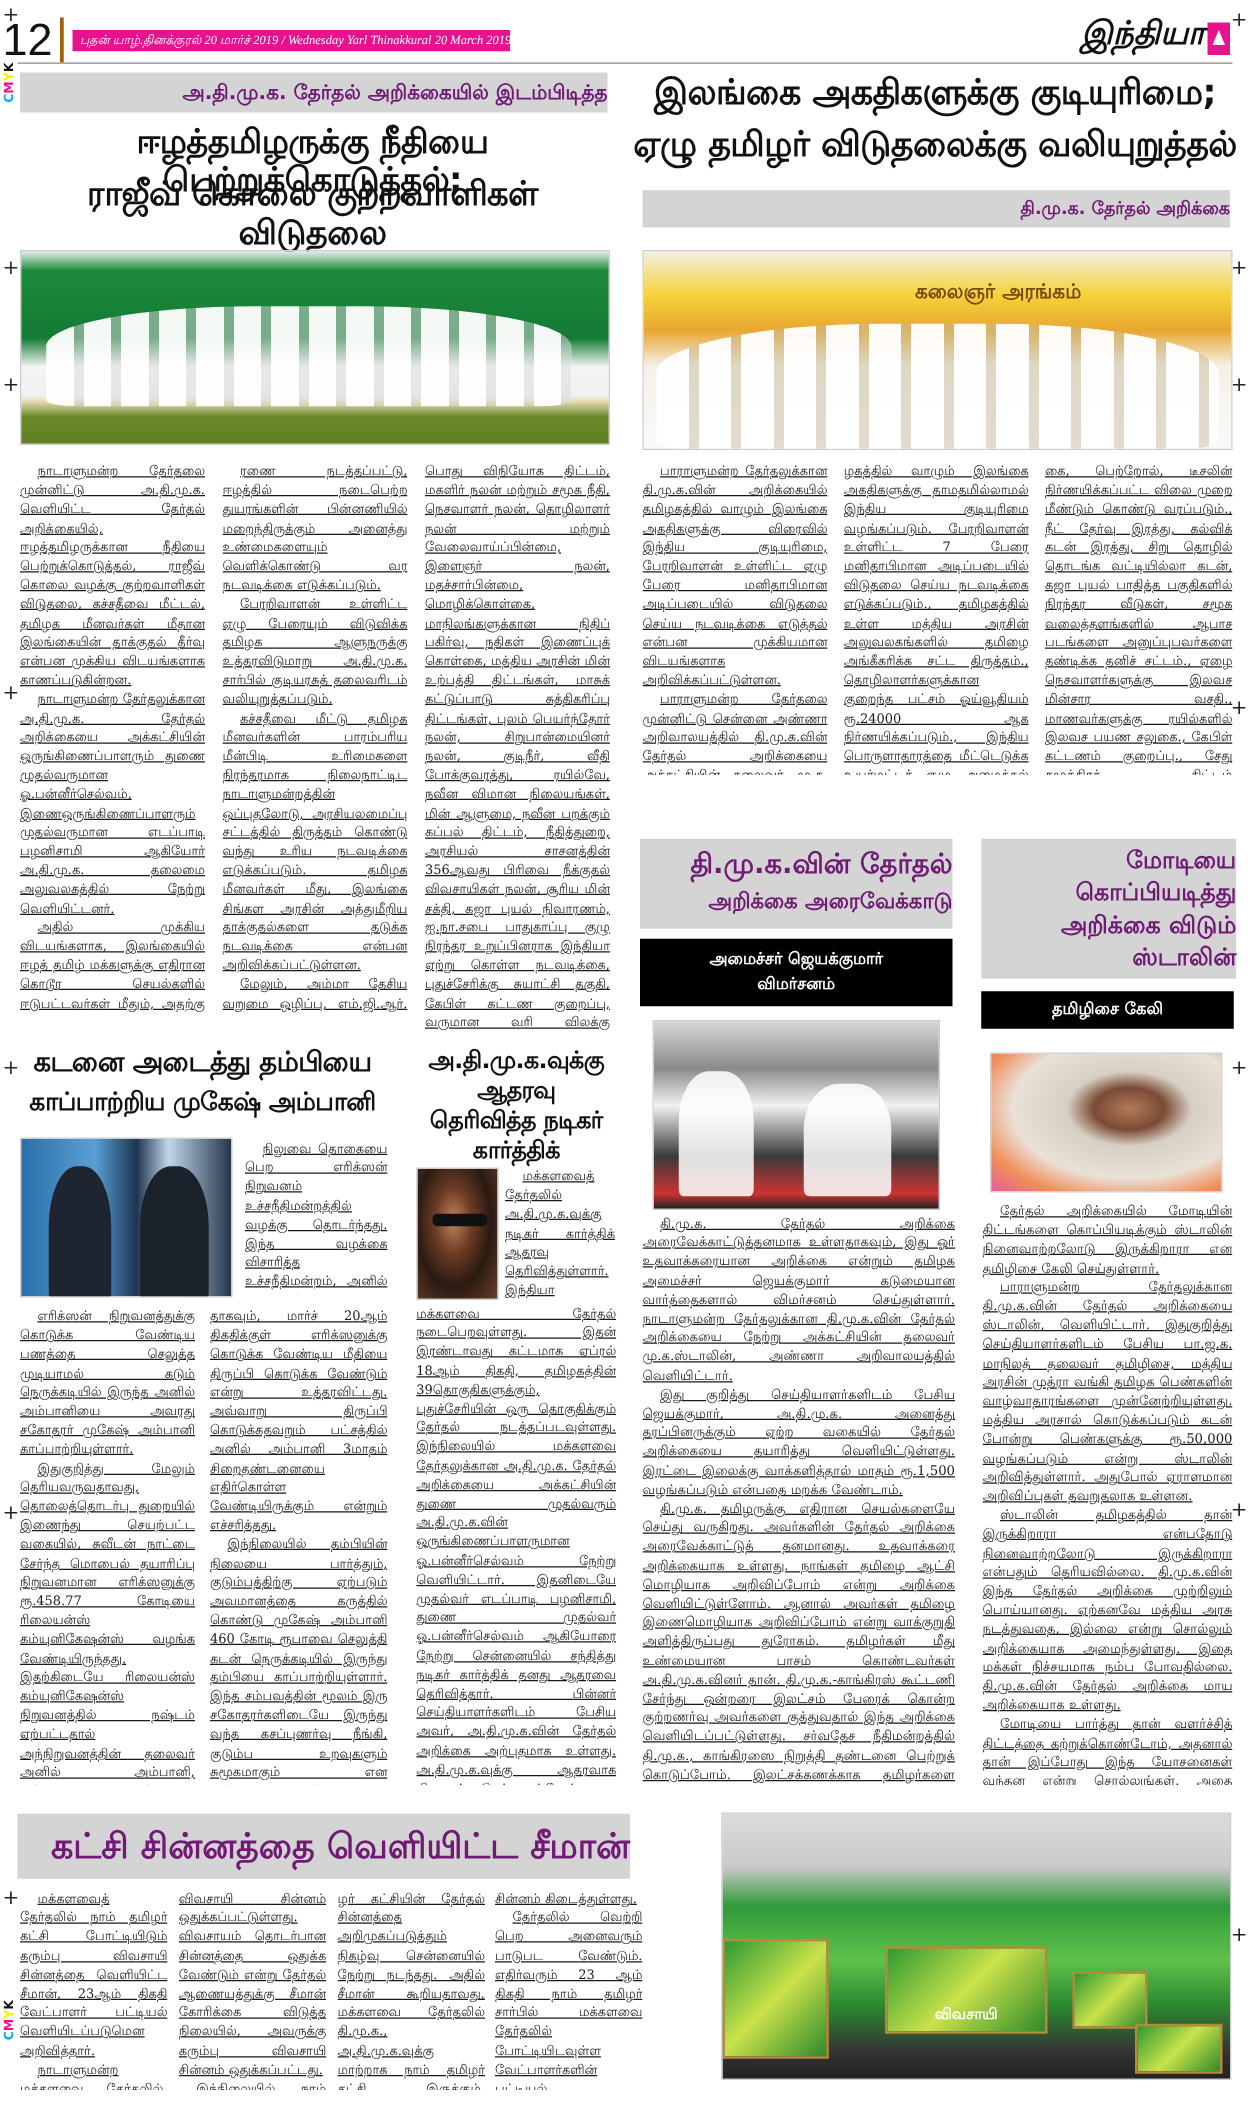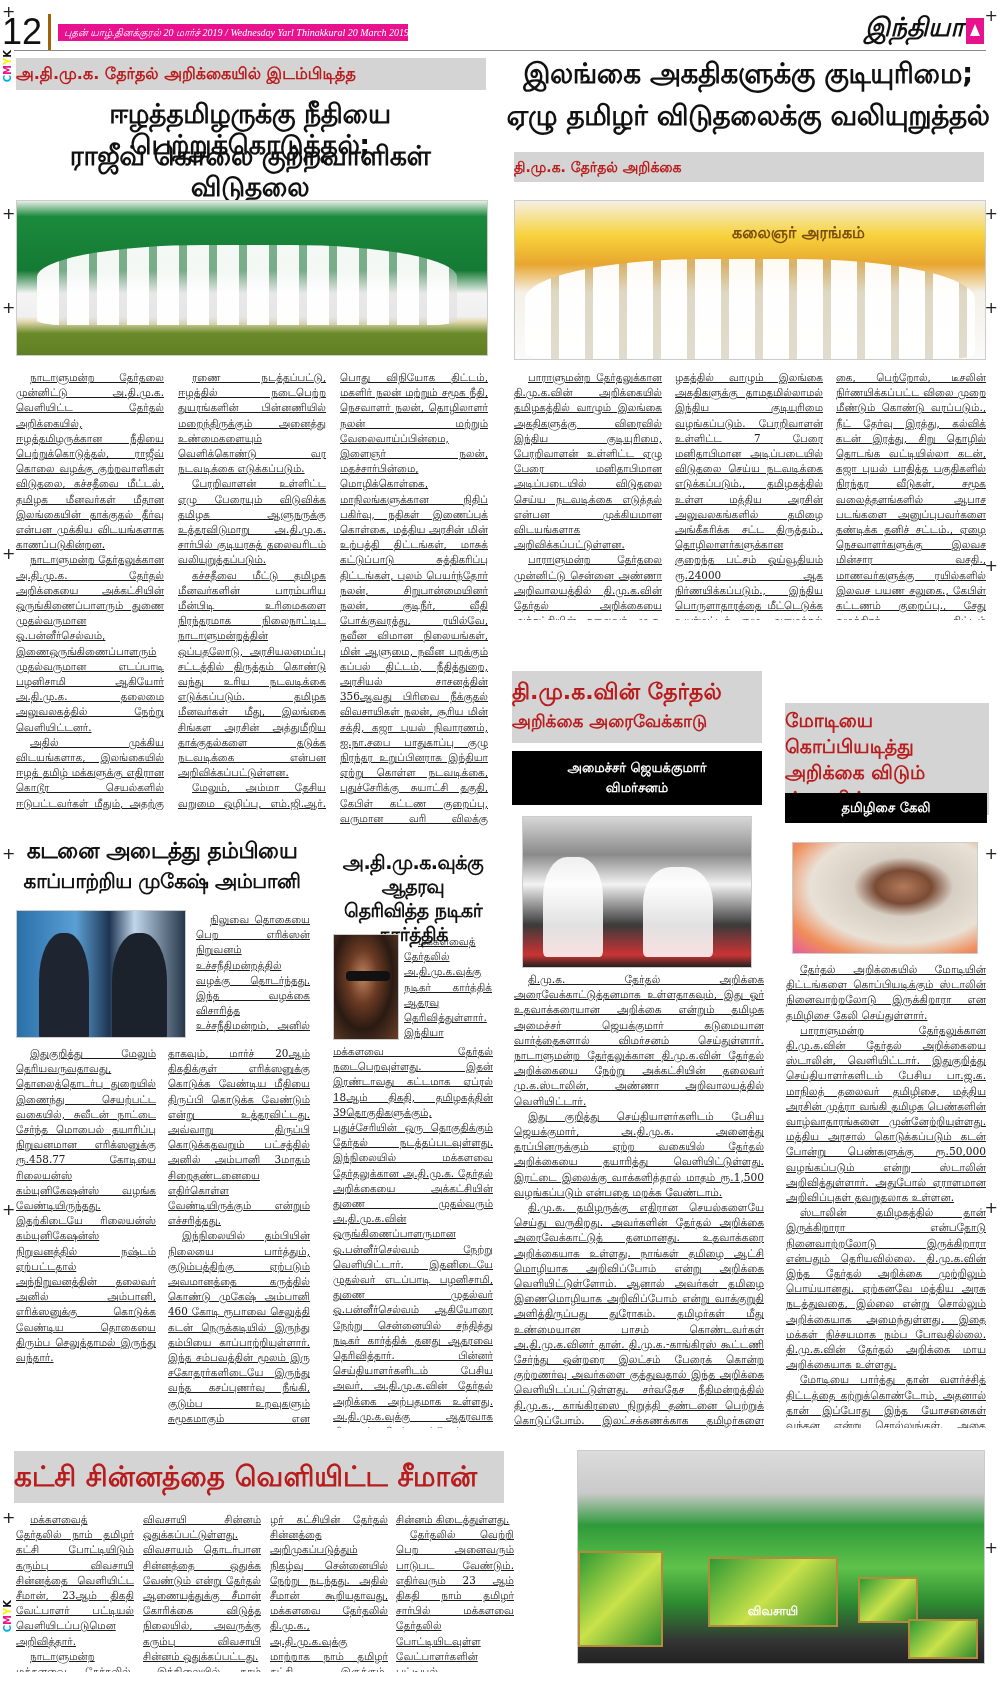--- a/index.html
+++ b/index.html
@@ -13,21 +13,21 @@
   .page-num { left: 2px; top: 14px; font-family: "Liberation Sans", sans-serif; font-size: 36px; color: #111; border-right: 3px solid #a16207; padding-right: 6px; line-height: 36px; }
   .dateline { left: 58px; top: 24px; height: 17px; width: 350px; background: #e8128f; color: #fff; font-family: "Liberation Serif", serif; font-size: 10px; font-style: italic; line-height: 17px; padding-left: 6px; white-space: nowrap; overflow: hidden; }
   .section-name { right: 36px; top: 12px; font-family: "DejaVu Sans", sans-serif; font-size: 26px; font-weight: bold; font-style: italic; color: #111; }
   .logo { right: 16px; top: 18px; width: 18px; height: 26px; background: #e8128f; }
   .logo::after { content: ""; position: absolute; left: 4px; top: 6px; border-left: 5px solid transparent; border-right: 5px solid transparent; border-bottom: 12px solid #fff; }
   .rule { left: 14px; right: 14px; top: 50px; height: 1px; background: #888; }
   .cmyk { left: 2px; width: 12px; font-family: "DejaVu Sans", sans-serif; font-size: 10px; font-weight: bold; writing-mode: vertical-rl; transform: rotate(180deg); line-height: 12px; }
   .cmyk .c { color: #00aeef; } .cmyk .m { color: #e8128f; } .cmyk .y { color: #fff200; } .cmyk .k { color: #111; }
 
   
-  .kicker { background: #d4d4d4; text-align: left; font-family: "DejaVu Sans", sans-serif; font-weight: bold; color: #b91c1c; }
+  .kicker { background: #d4d4d4; text-align: right; font-family: "DejaVu Sans", sans-serif; font-weight: bold; color: #701a75; }
   .hl { font-family: "DejaVu Sans", sans-serif; font-weight: 900; color: #111; text-align: center; letter-spacing: -0.5px; line-height: 1.15; }
   .blackbar { background: #000; color: #fff; text-align: center; font-family: "DejaVu Sans", sans-serif; font-weight: bold; }
 
   
   .photo { border: 1px solid #ccc; overflow: hidden; }
   .ph-admk { background: linear-gradient(180deg, #e8eee8 0%, #1b8a3c 10%, #147a34 45%, #f4f4f4 60%, #f0f0f0 75%, #e6dbb4 78%, #6a8a2a 86%, #5f7f22 100%); }
   .ph-dmk { background: linear-gradient(180deg, #f4f0e4 0%, #f7d23a 22%, #e8a630 40%, #f5f1e8 58%, #fafafa 100%); }
   .ph-jay { background: linear-gradient(180deg, #d7d7d7 0%, #8a8a8a 25%, #f2f2f2 45%, #3a3a3a 72%, #c33 92%, #222 100%); }
   .ph-tam { background: radial-gradient(ellipse at 60% 40%, #b37a5a 0%, #7a4b35 18%, #d8cfc4 32%, #e9e0d6 60%, #f08e5a 80%, #e85c9a 100%); }
   .ph-mukesh { background: linear-gradient(90deg, #2a6fa8 0%, #5a9fd4 35%, #1e3552 55%, #c0d6ea 70%, #26374a 100%); }
@@ -127,21 +127,21 @@
     <div class="fig" style="left:120px;bottom:10px;width:70px;height:90px;"></div>
   </div>
   <div class="col" style="left:514px;top:972px;width:250px;height:456px;font-size:10.6px;">
     <p>தி.மு.க. தேர்தல் அறிக்கை அரைவேக்காட்டுத்தனமாக உள்ளதாகவும், இது ஓர் உதவாக்கரையான அறிக்கை என்றும் தமிழக அமைச்சர் ஜெயக்குமார் கடுமையான வார்த்தைகளால் விமர்சனம் செய்துள்ளார். நாடாளுமன்ற தேர்தலுக்கான தி.மு.க.வின் தேர்தல் அறிக்கையை நேற்று அக்கட்சியின் தலைவர் மு.க.ஸ்டாலின், அண்ணா அறிவாலயத்தில் வெளியிட்டார்.</p>
     <p>இது குறித்து செய்தியாளர்களிடம் பேசிய ஜெயக்குமார், அ.தி.மு.க. அனைத்து தரப்பினருக்கும் ஏற்ற வகையில் தேர்தல் அறிக்கையை தயாரித்து வெளியிட்டுள்ளது. இரட்டை இலைக்கு வாக்களித்தால் மாதம் ரூ.1,500 வழங்கப்படும் என்பதை மறக்க வேண்டாம்.</p>
     <p>தி.மு.க. தமிழருக்கு எதிரான செயல்களையே செய்து வருகிறது. அவர்களின் தேர்தல் அறிக்கை அரைவேக்காட்டுத் தனமானது. உதவாக்கரை அறிக்கையாக உள்ளது. நாங்கள் தமிழை ஆட்சி மொழியாக அறிவிப்போம் என்று அறிக்கை வெளியிட்டுள்ளோம். ஆனால் அவர்கள் தமிழை இணைமொழியாக அறிவிப்போம் என்று வாக்குறுதி அளித்திருப்பது துரோகம். தமிழர்கள் மீது உண்மையான பாசம் கொண்டவர்கள் அ.தி.மு.க.வினர் தான். தி.மு.க.-காங்கிரஸ் கூட்டணி சேர்ந்து ஒன்றரை இலட்சம் பேரைக் கொன்ற குற்றணர்வு அவர்களை குத்துவதால் இந்த அறிக்கை வெளியிடப்பட்டுள்ளது. சர்வதேச நீதிமன்றத்தில் தி.மு.க., காங்கிரஸை நிறுத்தி தண்டனை பெற்றுக் கொடுப்போம். இலட்சக்கணக்காக தமிழர்களை கொன்று குவித்ததற்கு அவர்கள் பதில் சொல்ல வேண்டிய காலம் விரைவில் வரும். என குறிப்பிட்டார்.</p>
   </div>
 </article>
 
 <article>
-  <div class="abs kicker" style="left:785px;top:671px;width:204px;height:112px;padding-top:4px;font-size:19px;font-weight:900;line-height:26px;margin-top:32px;">
+  <div class="abs kicker" style="left:785px;top:671px;width:204px;height:112px;padding-top:4px;font-size:19px;font-weight:900;line-height:26px;">
     <div>மோடியை</div>
     <div>கொப்பியடித்து</div>
     <div>அறிக்கை விடும்</div>
     <div>ஸ்டாலின்</div>
   </div>
   <div class="abs blackbar" style="left:785px;top:793px;width:202px;height:30px;font-size:13px;line-height:30px;">தமிழிசை கேலி</div>
   <div class="abs photo ph-tam" style="left:792px;top:842px;width:186px;height:112px;"></div>
   <div class="col" style="left:786px;top:962px;width:200px;height:466px;font-size:10.6px;">
     <p>தேர்தல் அறிக்கையில் மோடியின் திட்டங்களை கொப்பியடிக்கும் ஸ்டாலின் நினைவாற்றலோடு இருக்கிறாரா என தமிழிசை கேலி செய்துள்ளார்.</p>
     <p>பாராளுமன்ற தேர்தலுக்கான தி.மு.க.வின் தேர்தல் அறிக்கையை ஸ்டாலின், வெளியிட்டார். இதுகுறித்து செய்தியாளர்களிடம் பேசிய பா.ஜ.க. மாநிலத் தலைவர் தமிழிசை, மத்திய அரசின் முத்ரா வங்கி தமிழக பெண்களின் வாழ்வாதாரங்களை முன்னேற்றியுள்ளது. மத்திய அரசால் கொடுக்கப்படும் கடன் போன்று பெண்களுக்கு ரூ.50,000 வழங்கப்படும் என்று ஸ்டாலின் அறிவித்துள்ளார். அதுபோல் ஏராளமான அறிவிப்புகள் தவறுதலாக உள்ளன.</p>
@@ -154,30 +154,31 @@
   <div class="abs hl" style="left:14px;top:838px;width:296px;font-size:22px;">கடனை அடைத்து தம்பியை</div>
   <div class="abs hl" style="left:14px;top:870px;width:296px;font-size:20px;">காப்பாற்றிய முகேஷ் அம்பானி</div>
   <div class="abs photo ph-mukesh" style="left:16px;top:910px;width:170px;height:128px;">
     <div class="abs" style="left:22px;top:22px;width:50px;height:106px;background:#1f2530;border-radius:45% 45% 4px 4px;"></div>
     <div class="abs" style="left:95px;top:22px;width:55px;height:106px;background:#1c222c;border-radius:45% 45% 4px 4px;"></div>
   </div>
   <div class="col" style="left:196px;top:912px;width:114px;height:124px;">
     <p>நிலுவை தொகையை பெற எரிக்ஸன் நிறுவனம் உச்சநீதிமன்றத்தில் வழக்கு தொடர்ந்தது. இந்த வழக்கை விசாரித்த உச்சநீதிமன்றம், அனில் அம்பானி வேண்டுமென்றே தொகையை திருப்பி செலுத்தாமல் இருப்ப</p>
   </div>
   <div class="col" style="left:16px;top:1046px;width:140px;height:382px;">
+    <p>எரிக்ஸன் நிறுவனத்துக்கு கொடுக்க வேண்டிய பணத்தை செலுத்த முடியாமல் கடும் நெருக்கடியில் இருந்த அனில் அம்பானியை அவரது சகோதரர் முகேஷ் அம்பானி காப்பாற்றியுள்ளார்.</p>
     <p>இதுகுறித்து மேலும் தெரியவருவதாவது, தொலைத்தொடர்பு துறையில் இணைந்து செயற்பட்ட வகையில், சுவீடன் நாட்டை சேர்ந்த மொபைல் தயாரிப்பு நிறுவனமான எரிக்ஸனுக்கு ரூ.458.77 கோடியை ரிலையன்ஸ் கம்யுனிகேஷன்ஸ் வழங்க வேண்டியிருந்தது. இதற்கிடையே ரிலையன்ஸ் கம்யுனிகேஷன்ஸ் நிறுவனத்தில் நஷ்டம் ஏற்பட்டதால் அந்நிறுவனத்தின் தலைவர் அனில் அம்பானி, எரிக்ஸனுக்கு கொடுக்க வேண்டிய தொகையை திரும்ப செலுத்தாமல் இருந்து வந்தார்.</p>
   </div>
   <div class="col" style="left:168px;top:1046px;width:142px;height:382px;">
     <p style="text-indent:0">தாகவும், மார்ச் 20ஆம் திகதிக்குள் எரிக்ஸனுக்கு கொடுக்க வேண்டிய மீதியை திருப்பி கொடுக்க வேண்டும் என்று உத்தரவிட்டது. அவ்வாறு திருப்பி கொடுக்கதவறும் பட்சத்தில் அனில் அம்பானி 3மாதம் சிறைதண்டனையை எதிர்கொள்ள வேண்டியிருக்கும் என்றும் எச்சரித்தது.</p>
     <p>இந்நிலையில் தம்பியின் நிலையை பார்த்தும், குடும்பத்திற்கு ஏற்படும் அவமானத்தை கருத்தில் கொண்டு முகேஷ் அம்பானி 460 கோடி ரூபாவை செலுத்தி கடன் நெருக்கடியில் இருந்து தம்பியை காப்பாற்றியுள்ளார். இந்த சம்பவத்தின் மூலம் இரு சகோதரர்களிடையே இருந்து வந்த கசப்புணர்வு நீங்கி, குடும்ப உறவுகளும் சுமூகமாகும் என எதிர்பார்க்கப்படுகிறது.</p>
   </div>
 </article>
 
 <article>
-  <div class="abs hl" style="left:330px;top:836px;width:166px;font-size:19px;line-height:24px;margin-top:14px;">
+  <div class="abs hl" style="left:330px;top:836px;width:166px;font-size:19px;line-height:24px;">
     <div>அ.தி.மு.க.வுக்கு</div>
     <div>ஆதரவு</div>
     <div>தெரிவித்த நடிகர்</div>
     <div>கார்த்திக்</div>
   </div>
   <div class="abs photo ph-karthik" style="left:333px;top:934px;width:66px;height:106px;">
     <div class="abs" style="left:12px;top:36px;width:44px;height:10px;background:#111;border-radius:4px;"></div>
   </div>
   <div class="col" style="left:404px;top:934px;width:88px;height:106px;">
     <p>மக்களவைத் தேர்தலில் அ.தி.மு.க.வுக்கு நடிகர் கார்த்திக் ஆதரவு தெரிவித்துள்ளார். இந்தியா முழுவதும் 7கட்டங்களாக</p>

